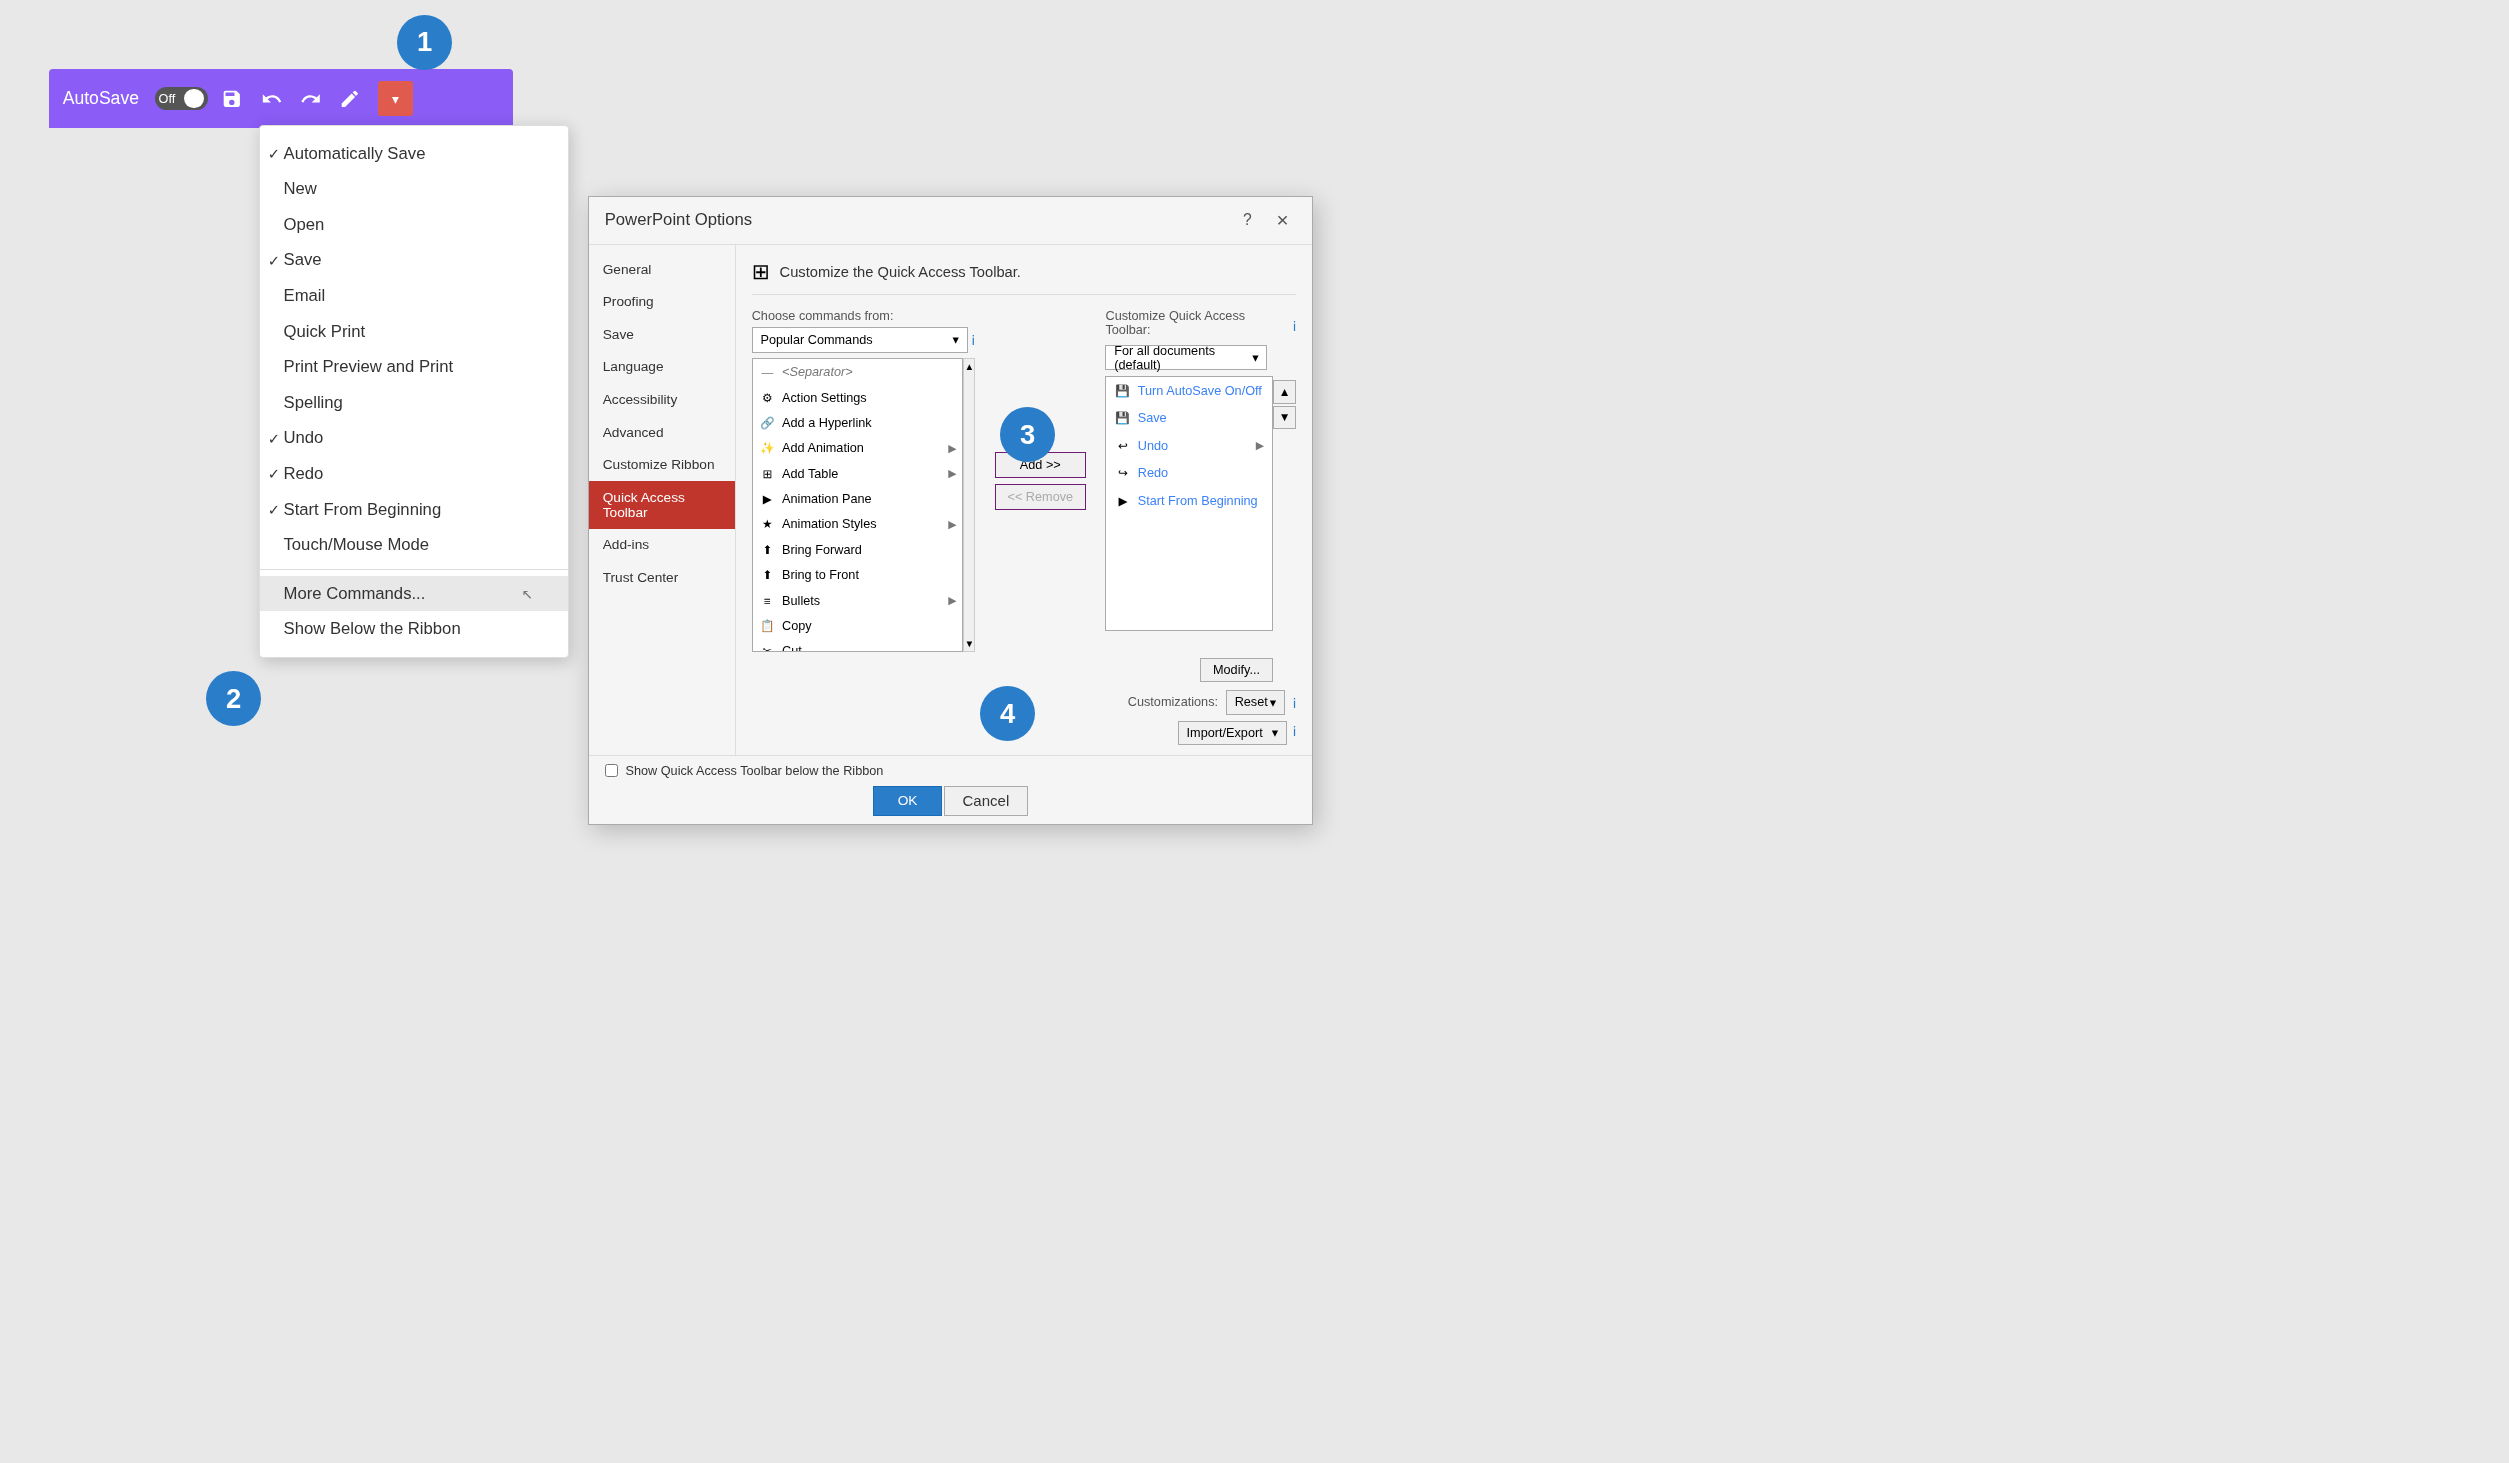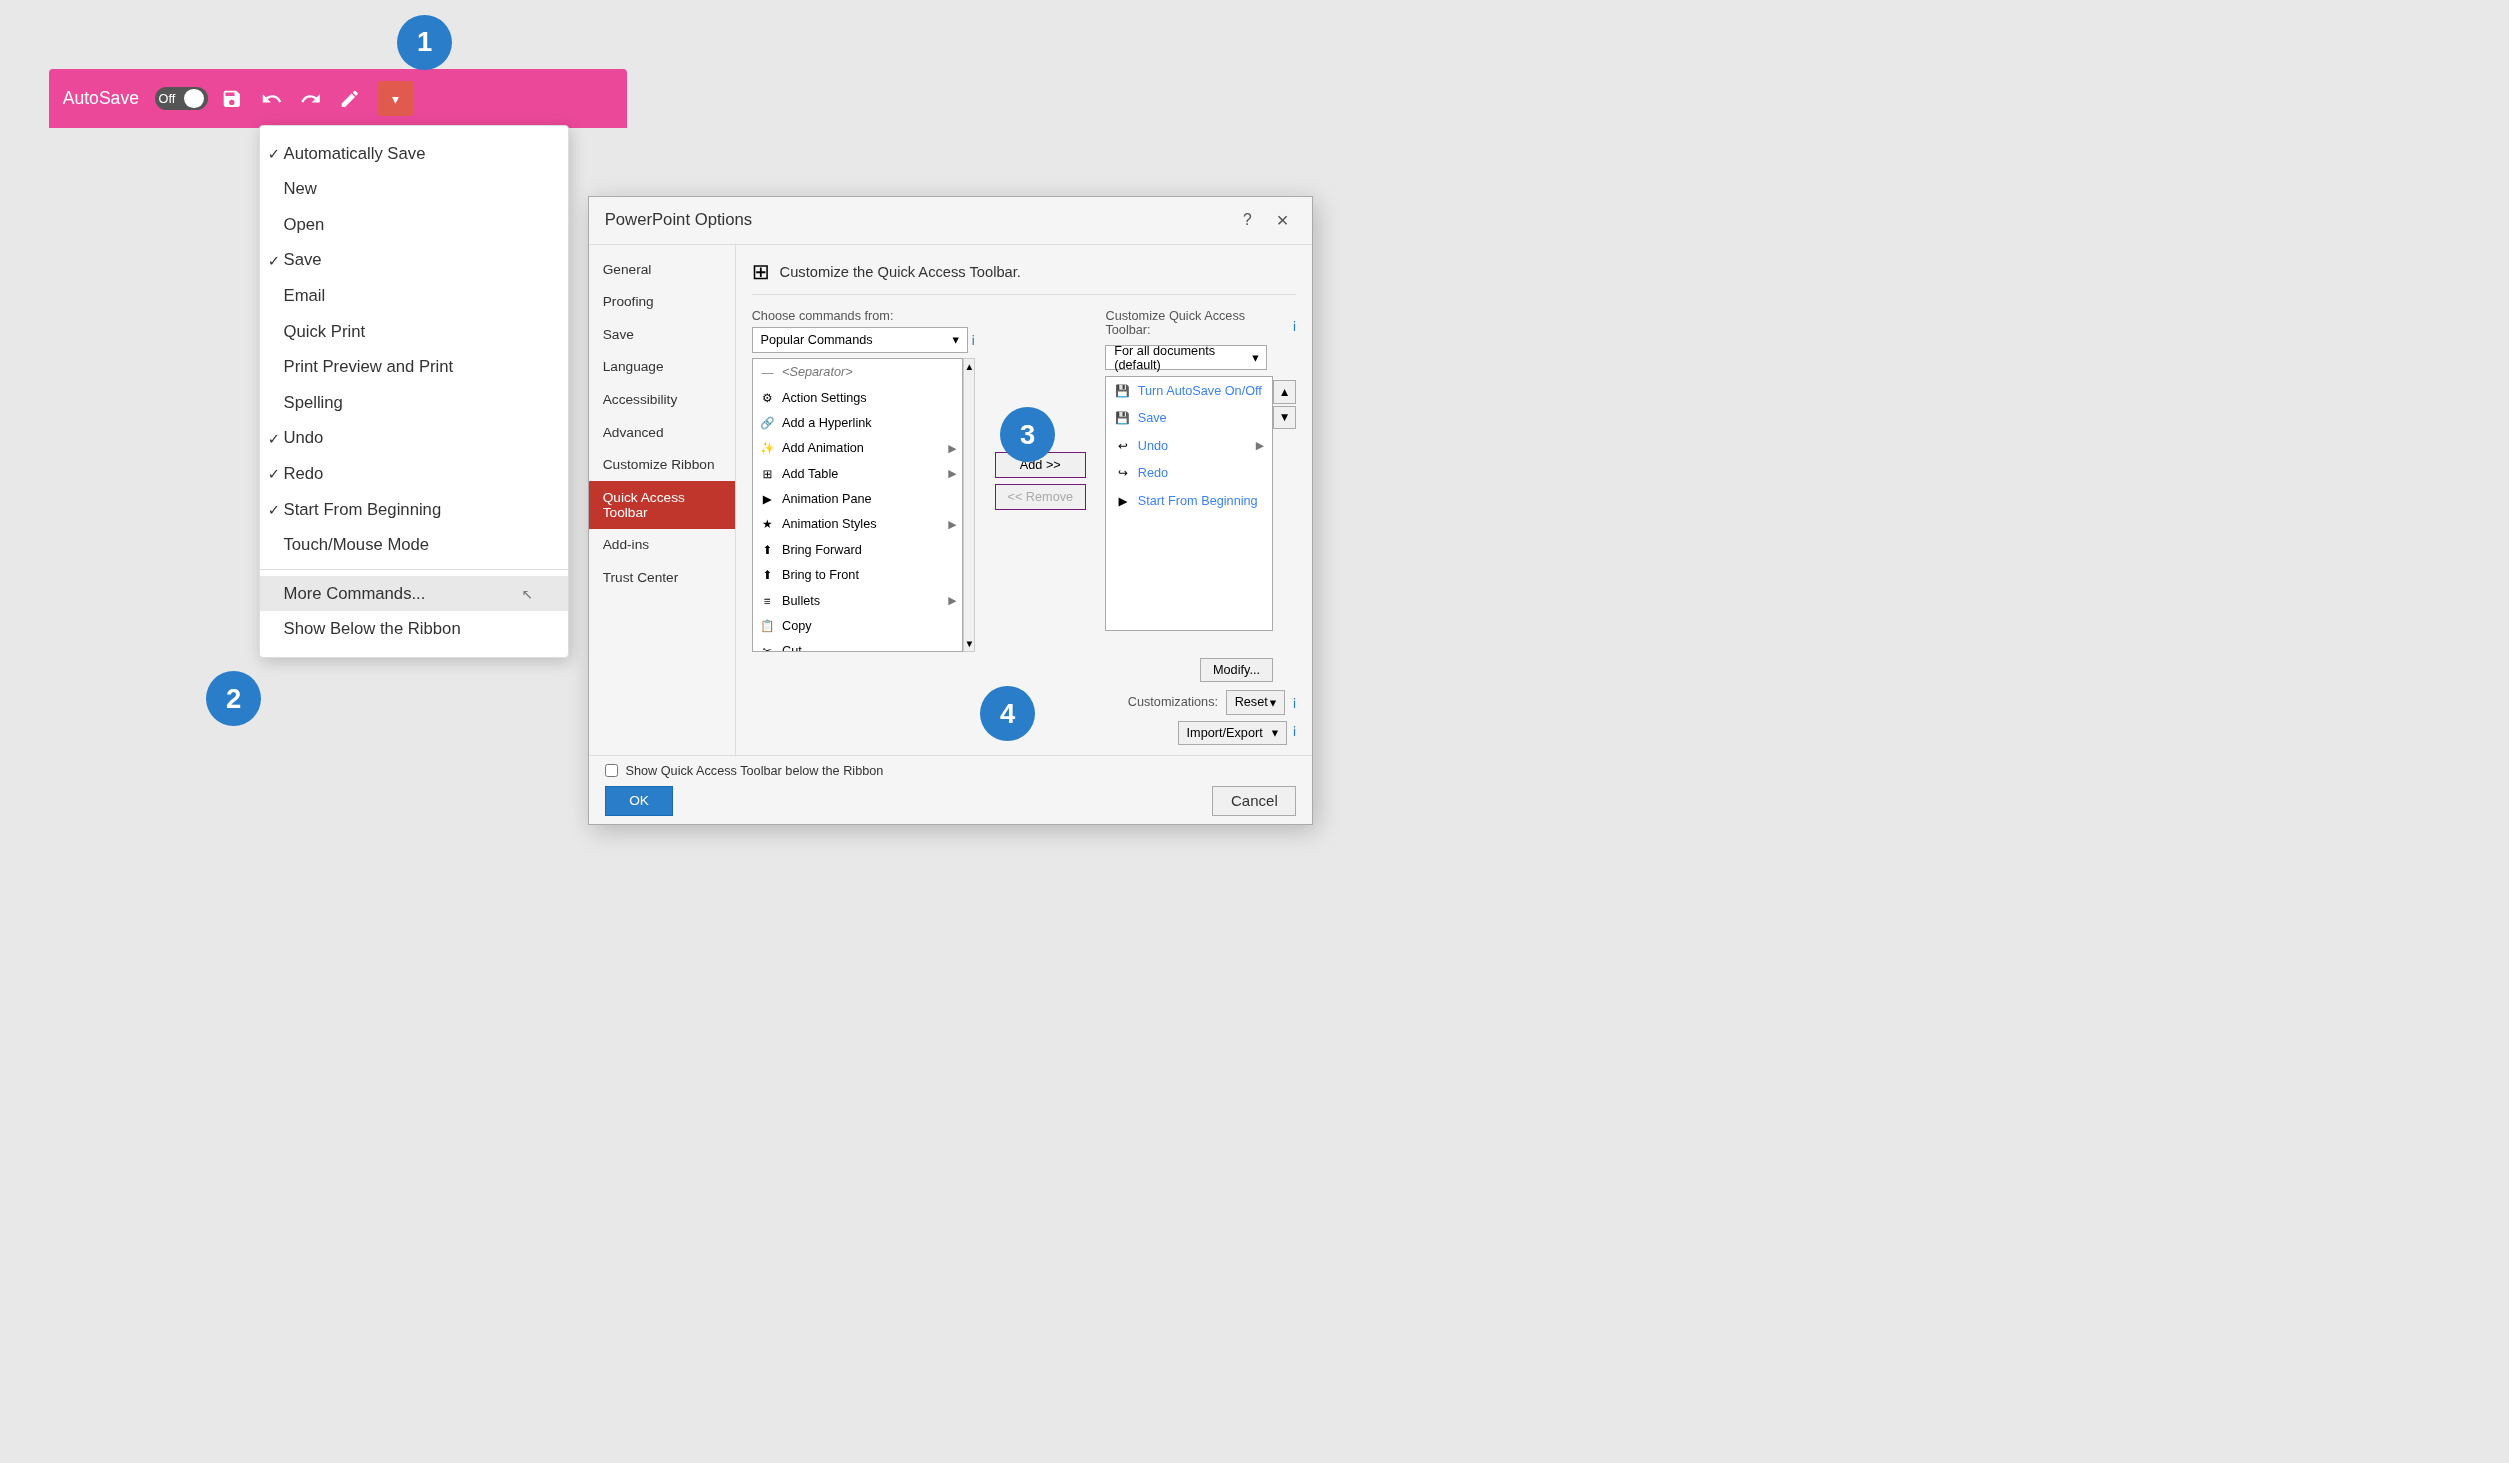--- a/index.html
+++ b/index.html
@@ -10,23 +10,23 @@
       height: 1463px;
       position: relative;
       overflow: hidden;
     }
 
     
     .toolbar {
       position: absolute;
       top: 69px;
       left: 49px;
-      background: #ec4899;
+      background: #8b5cf6;
       height: 59px;
-      width: 578px;
+      width: 464px;
       border-radius: 3.9px 3.9px 0 0;
       display: flex;
       align-items: center;
       padding: 0 13.7px;
       gap: 9.8px;
     }
     .autosave-label {
       color: white;
       font-size: 17.6px;
       font-weight: 500;
@@ -380,21 +380,21 @@
       background: #f0f0f0;
       padding: 3.9px 7.8px;
       font-size: 12.7px;
       cursor: pointer;
       display: flex;
       align-items: center;
       gap: 9px;
     }
     .ok-cancel-row {
       display: flex;
-      justify-content: space-between;
+      justify-content: center;
       gap: 2px;
     }
     .ok-btn {
       background: #2a7dc9;
       color: white;
       border: 1px solid #1a6ab5;
       padding: 5.9px 23.5px;
       font-size: 13.7px;
       cursor: pointer;
     }

